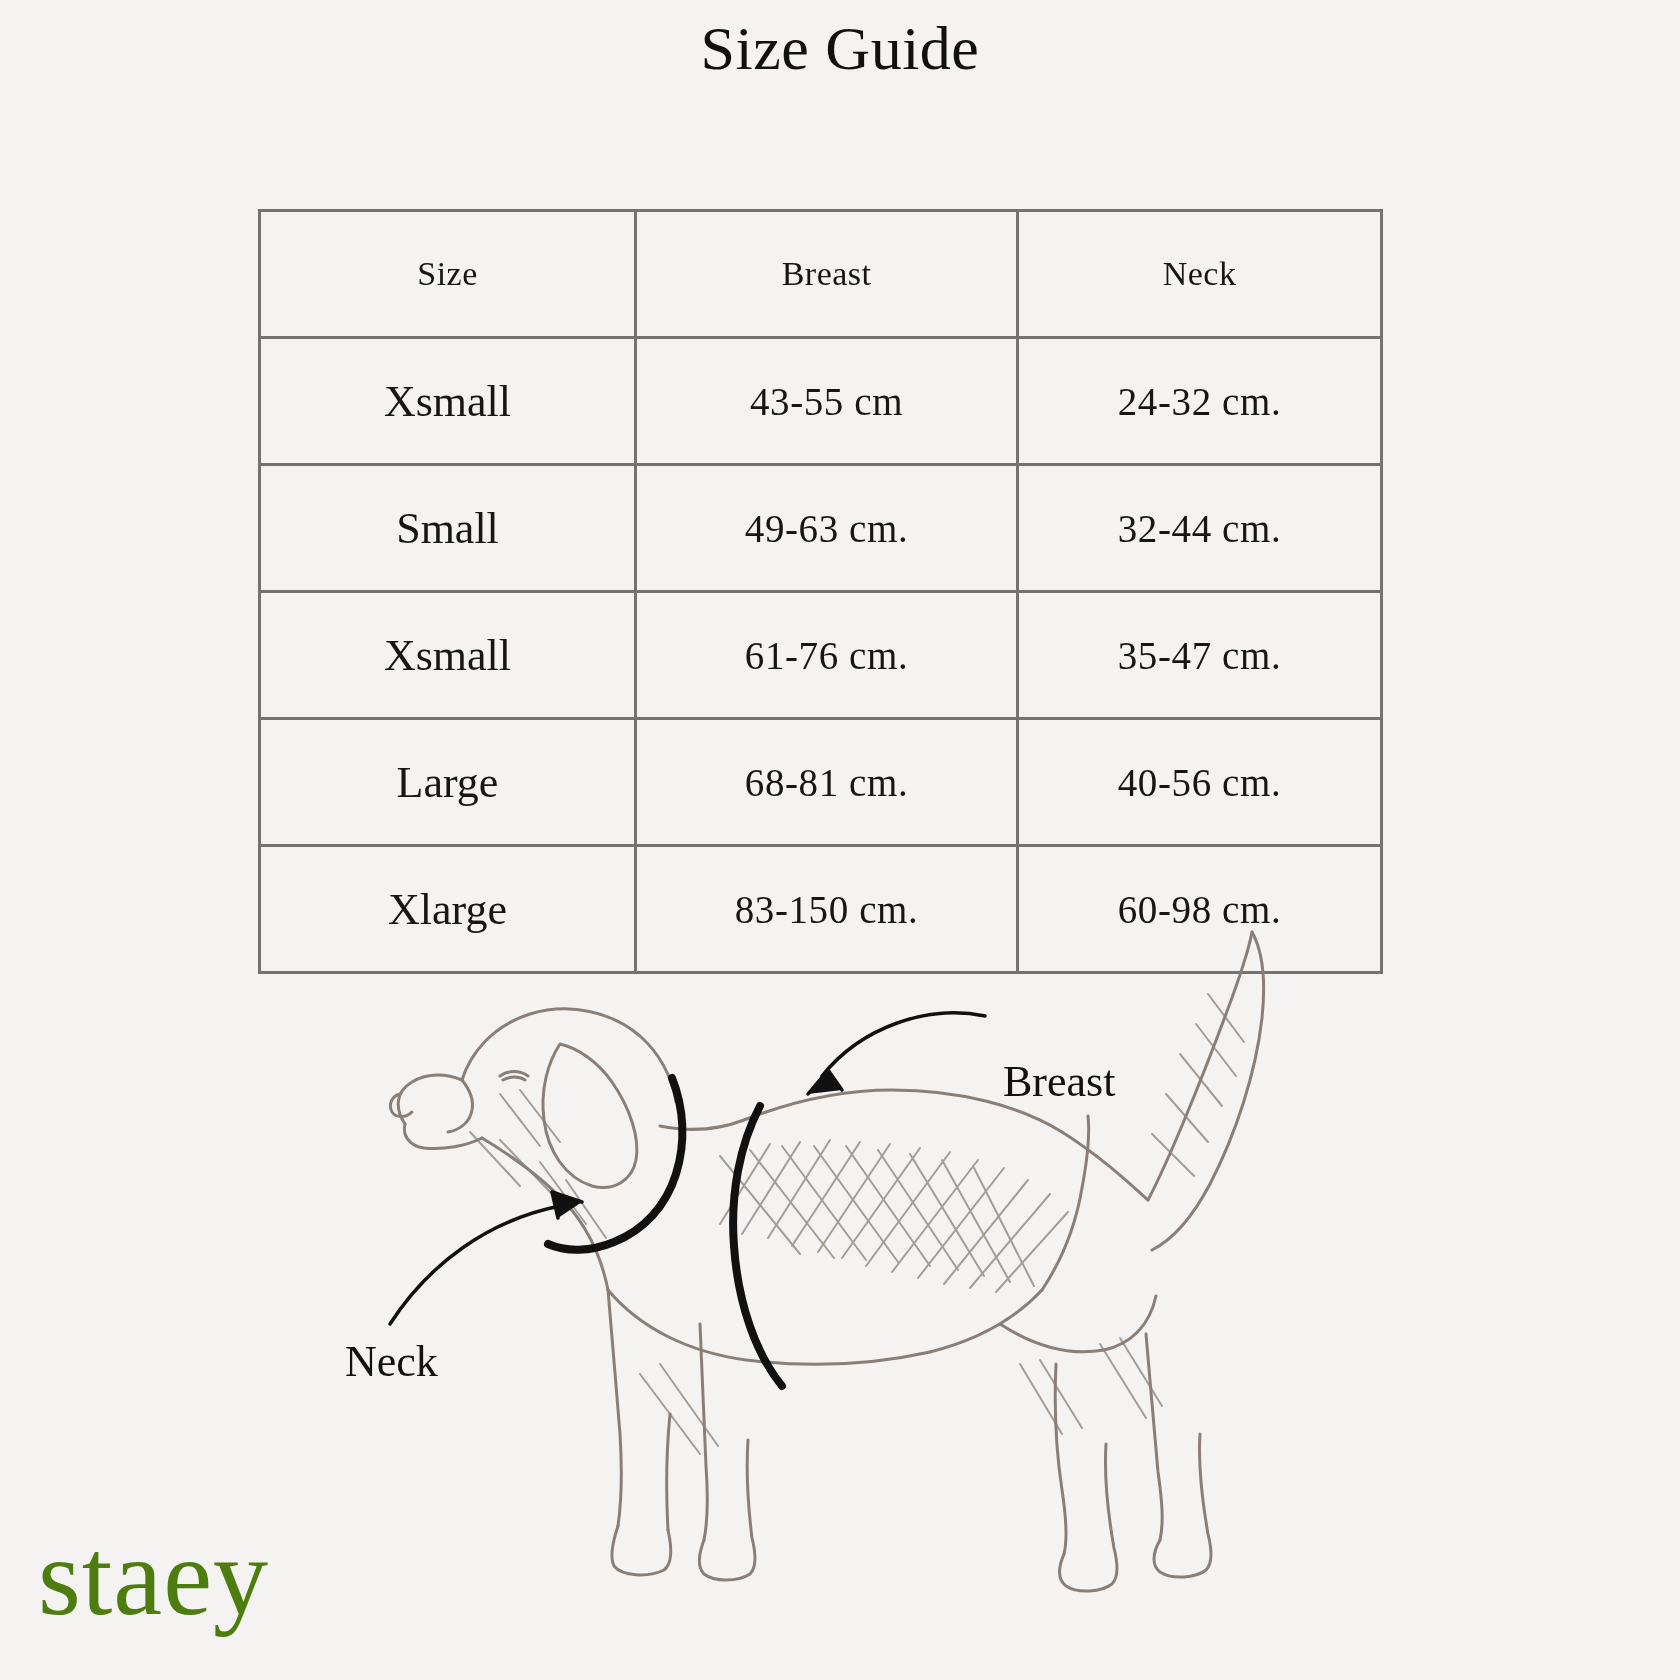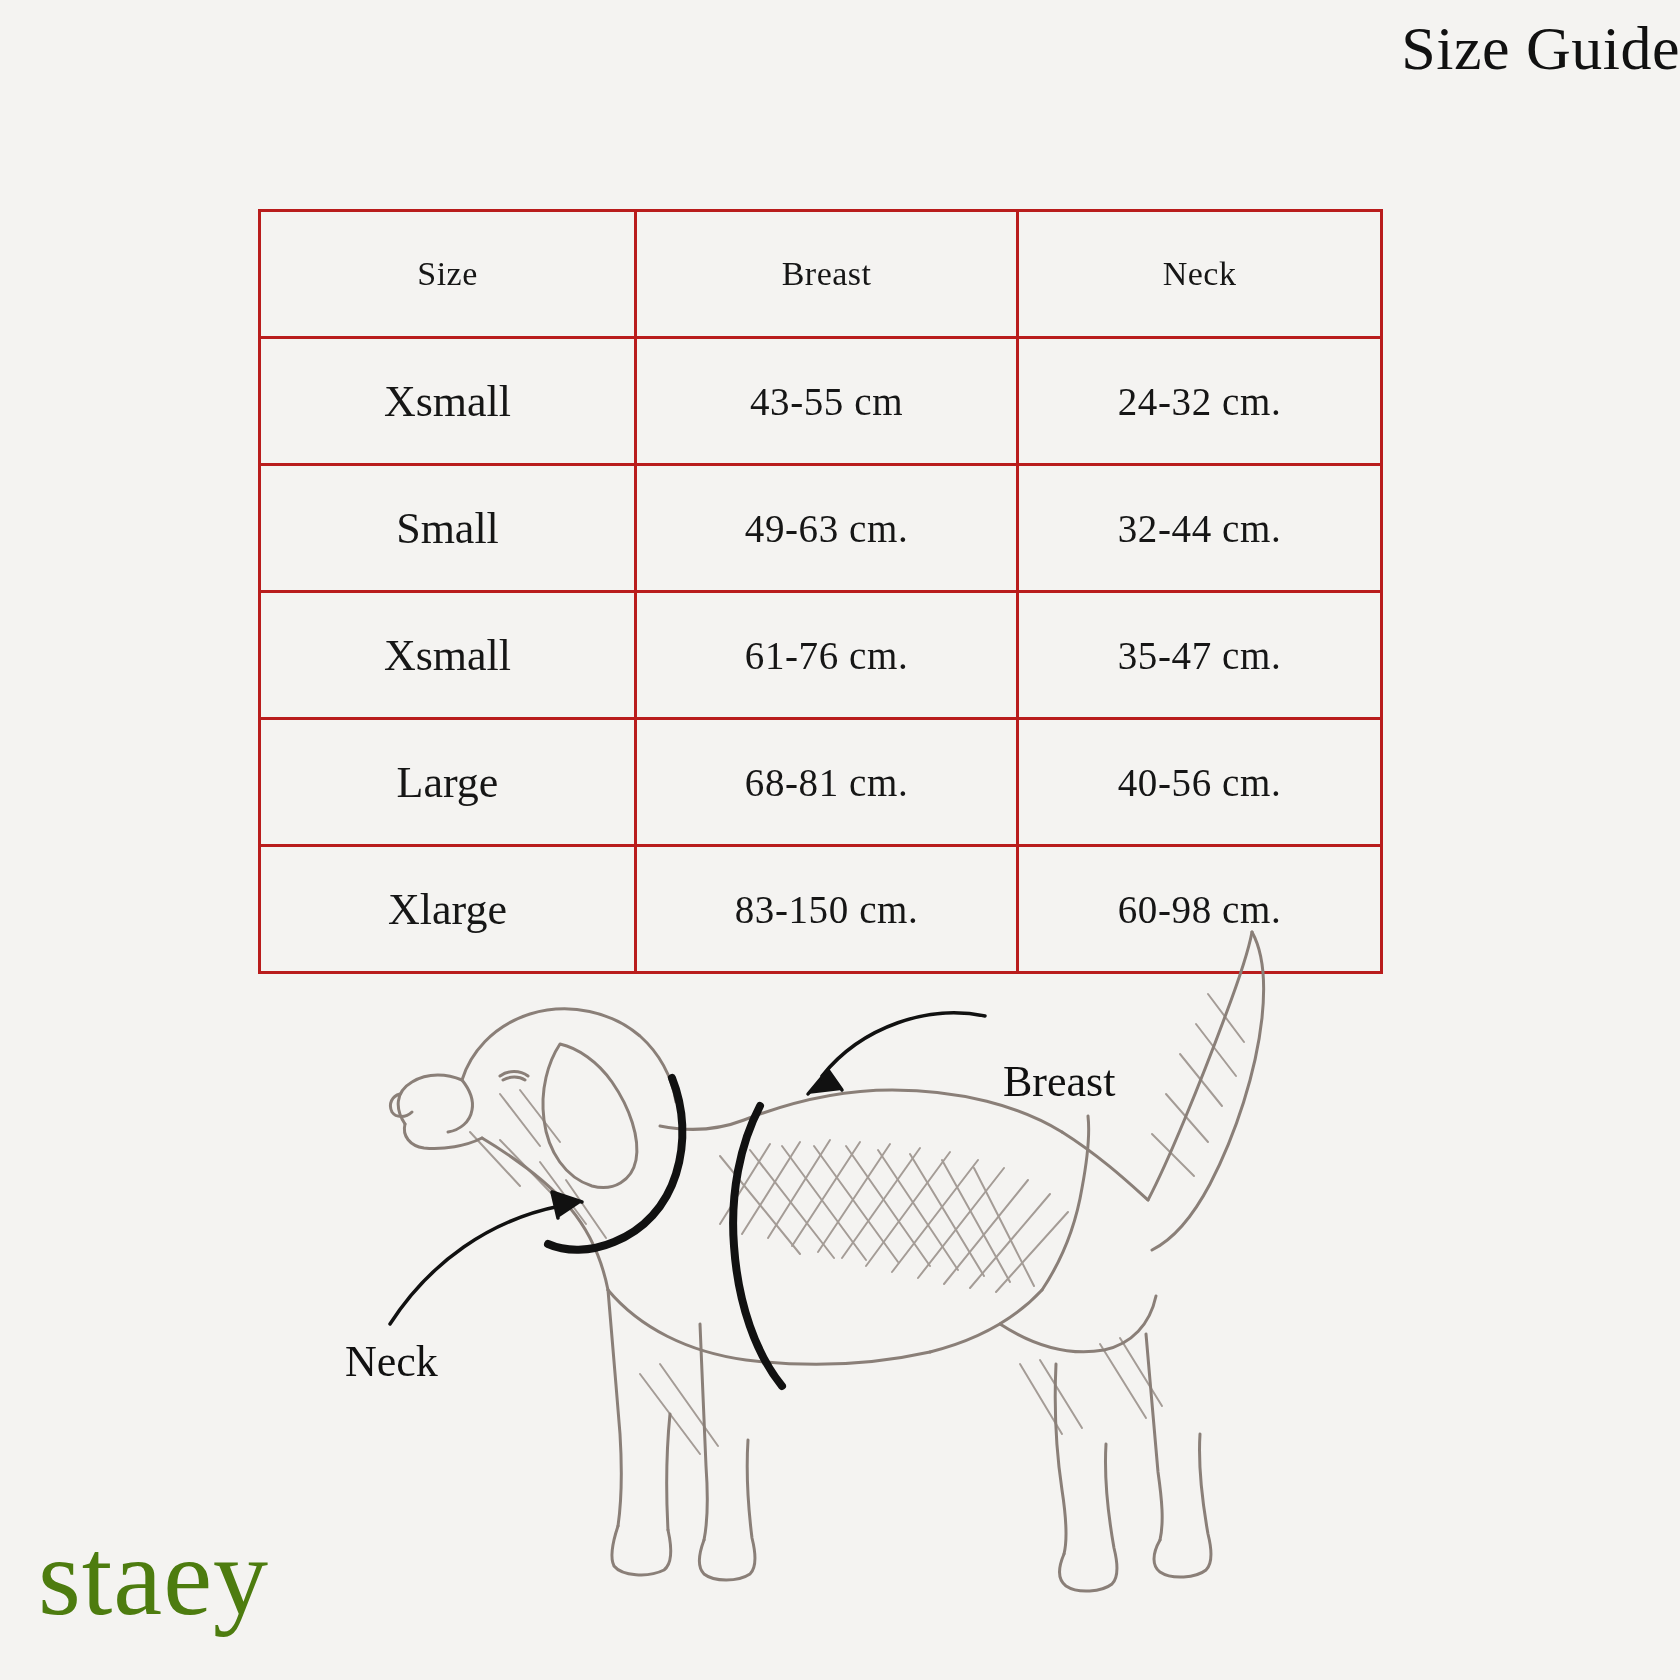--- a/index.html
+++ b/index.html
@@ -15,21 +15,21 @@
     overflow: hidden;
     position: relative;
   }
   .page {
     position: relative;
     width: 1680px;
     height: 1680px;
     box-sizing: border-box;
   }
   .title {
-    text-align: right;
+    text-align: center;
     font-family: "Liberation Serif", serif;
     font-size: 62px;
     font-weight: 400;
     letter-spacing: 0.5px;
     margin: 14px 0 0 0;
     line-height: 1.1;
     color: #111;
   }
   .subtitle {
     text-align: center;
@@ -48,21 +48,21 @@
     width: 1125px;
   }
   table.size-table {
     border-collapse: collapse;
     width: 100%;
     table-layout: fixed;
     background: transparent;
   }
   table.size-table th,
   table.size-table td {
-    border: 3px solid #b91c1c;
+    border: 3px solid #737373;
     text-align: center;
     vertical-align: middle;
     font-weight: 400;
     color: #161616;
   }
   table.size-table th {
     height: 122px;
     font-size: 34px;
     font-family: "Liberation Serif", serif;
     letter-spacing: 0.5px;

